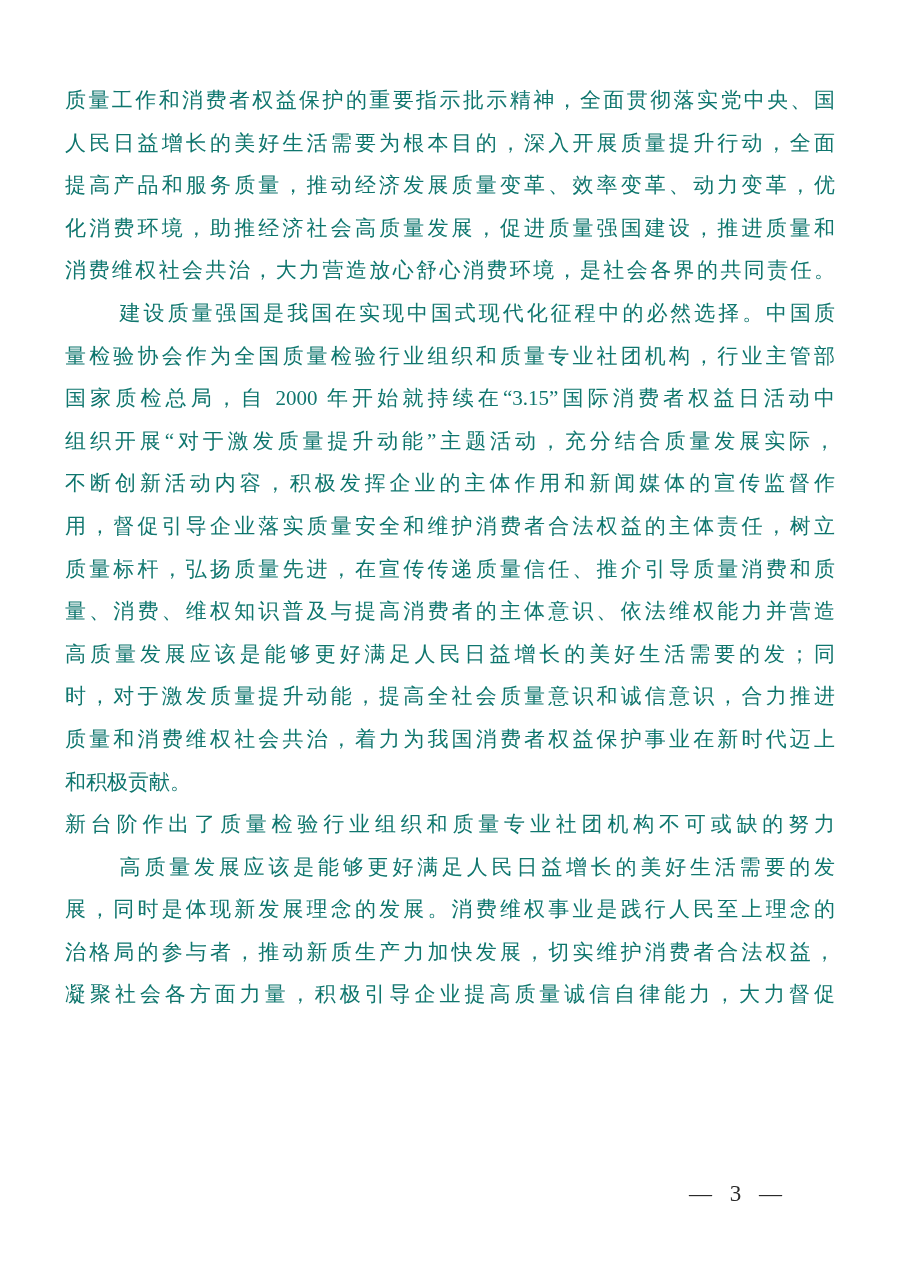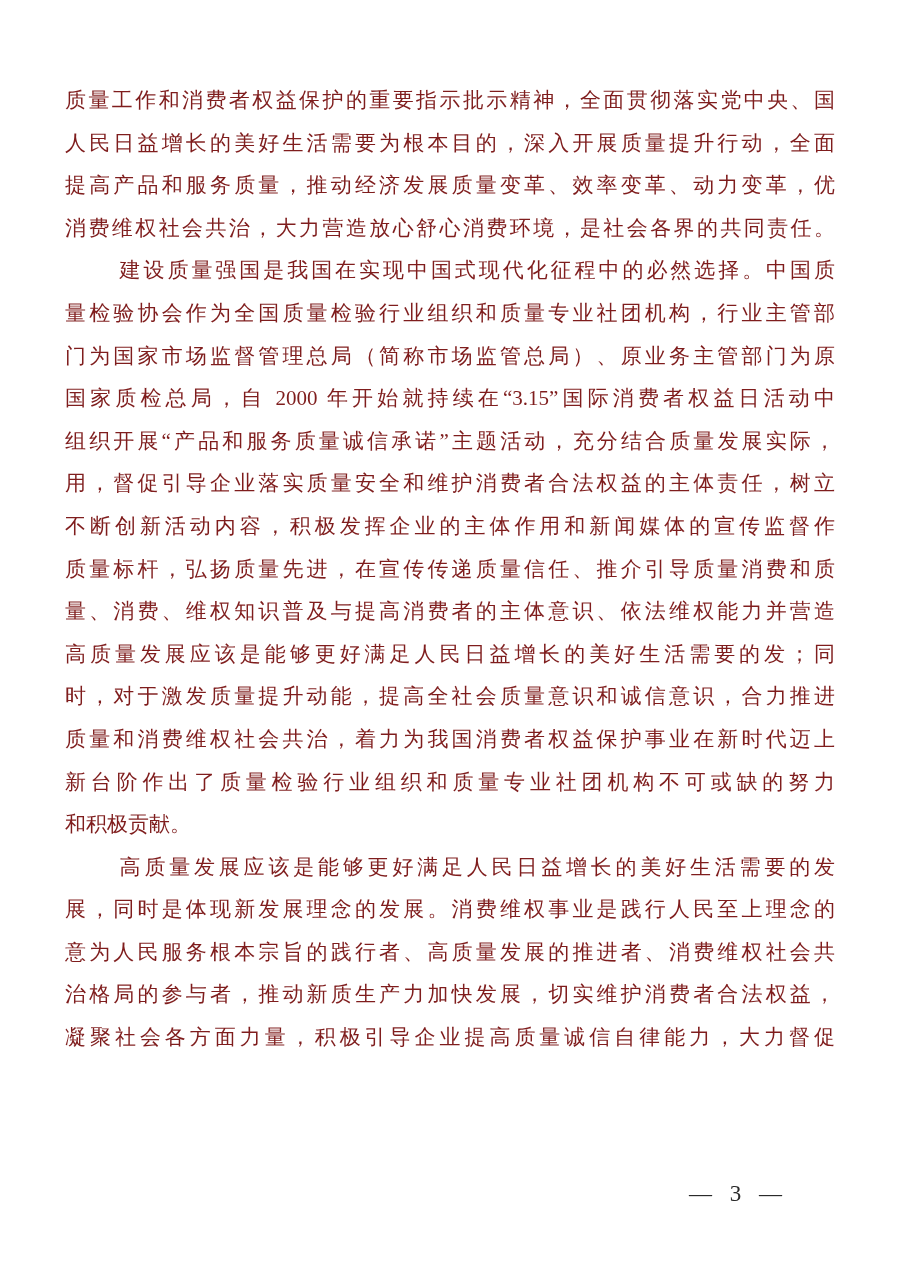--- a/index.html
+++ b/index.html
@@ -13,21 +13,21 @@
     height: 1273px;
     background: #ffffff;
     overflow: hidden;
     font-family: "Liberation Serif", "DejaVu Serif", serif;
   }
   .text-block {
     position: absolute;
     left: 65px;
     top: 79px;
     width: 770px;
-    color: #7f1d1d;
+    color: #0f766e;
     font-size: 21px;
     line-height: 42.6px;
   }
   .paragraph {
     margin: 0;
     padding: 0;
   }
   .line {
     height: 42.6px;
     overflow: hidden;
@@ -55,44 +55,43 @@
 </head>
 <body>
 
 <div class="page">
   <div class="text-block">
 
     <div class="paragraph">
       <div class="line">质量工作和消费者权益保护的重要指示批示精神，全面贯彻落实党中央、国</div>
       <div class="line">人民日益增长的美好生活需要为根本目的，深入开展质量提升行动，全面</div>
       <div class="line">提高产品和服务质量，推动经济发展质量变革、效率变革、动力变革，优</div>
+      <div class="line">化消费环境，助推经济社会高质量发展，促进质量强国建设，推进质量和</div>
       <div class="line">消费维权社会共治，大力营造放心舒心消费环境，是社会各界的共同责任。</div>
     </div>
 
     <div class="paragraph">
       <div class="line indent">建设质量强国是我国在实现中国式现代化征程中的必然选择。中国质</div>
       <div class="line">量检验协会作为全国质量检验行业组织和质量专业社团机构，行业主管部</div>
-      <div class="line">门为国家市场监督管理总局（简称市场监管总局）、原业务主管部门为原</div>
       <div class="line">国家质检总局，自 2000 年开始就持续在“3.15”国际消费者权益日活动中</div>
-      <div class="line">组织开展“产品和服务质量诚信承诺”主题活动，充分结合质量发展实际，</div>
+      <div class="line">组织开展“对于激发质量提升动能”主题活动，充分结合质量发展实际，</div>
+      <div class="line">不断创新活动内容，积极发挥企业的主体作用和新闻媒体的宣传监督作</div>
       <div class="line">用，督促引导企业落实质量安全和维护消费者合法权益的主体责任，树立</div>
-      <div class="line">不断创新活动内容，积极发挥企业的主体作用和新闻媒体的宣传监督作</div>
       <div class="line">质量标杆，弘扬质量先进，在宣传传递质量信任、推介引导质量消费和质</div>
       <div class="line">量、消费、维权知识普及与提高消费者的主体意识、依法维权能力并营造</div>
       <div class="line">高质量发展应该是能够更好满足人民日益增长的美好生活需要的发；同</div>
       <div class="line">时，对于激发质量提升动能，提高全社会质量意识和诚信意识，合力推进</div>
       <div class="line">质量和消费维权社会共治，着力为我国消费者权益保护事业在新时代迈上</div>
+      <div class="line short">和积极贡献。</div>
       <div class="line">新台阶作出了质量检验行业组织和质量专业社团机构不可或缺的努力</div>
-      <div class="line short">和积极贡献。</div>
     </div>
 
     <div class="paragraph">
       <div class="line indent">高质量发展应该是能够更好满足人民日益增长的美好生活需要的发</div>
       <div class="line">展，同时是体现新发展理念的发展。消费维权事业是践行人民至上理念的</div>
-      <div class="line">意为人民服务根本宗旨的践行者、高质量发展的推进者、消费维权社会共</div>
       <div class="line">治格局的参与者，推动新质生产力加快发展，切实维护消费者合法权益，</div>
       <div class="line">凝聚社会各方面力量，积极引导企业提高质量诚信自律能力，大力督促</div>
     </div>
 
   </div>
 
   <div class="page-number">— 3 —</div>
 </div>
 
 </body></html>

